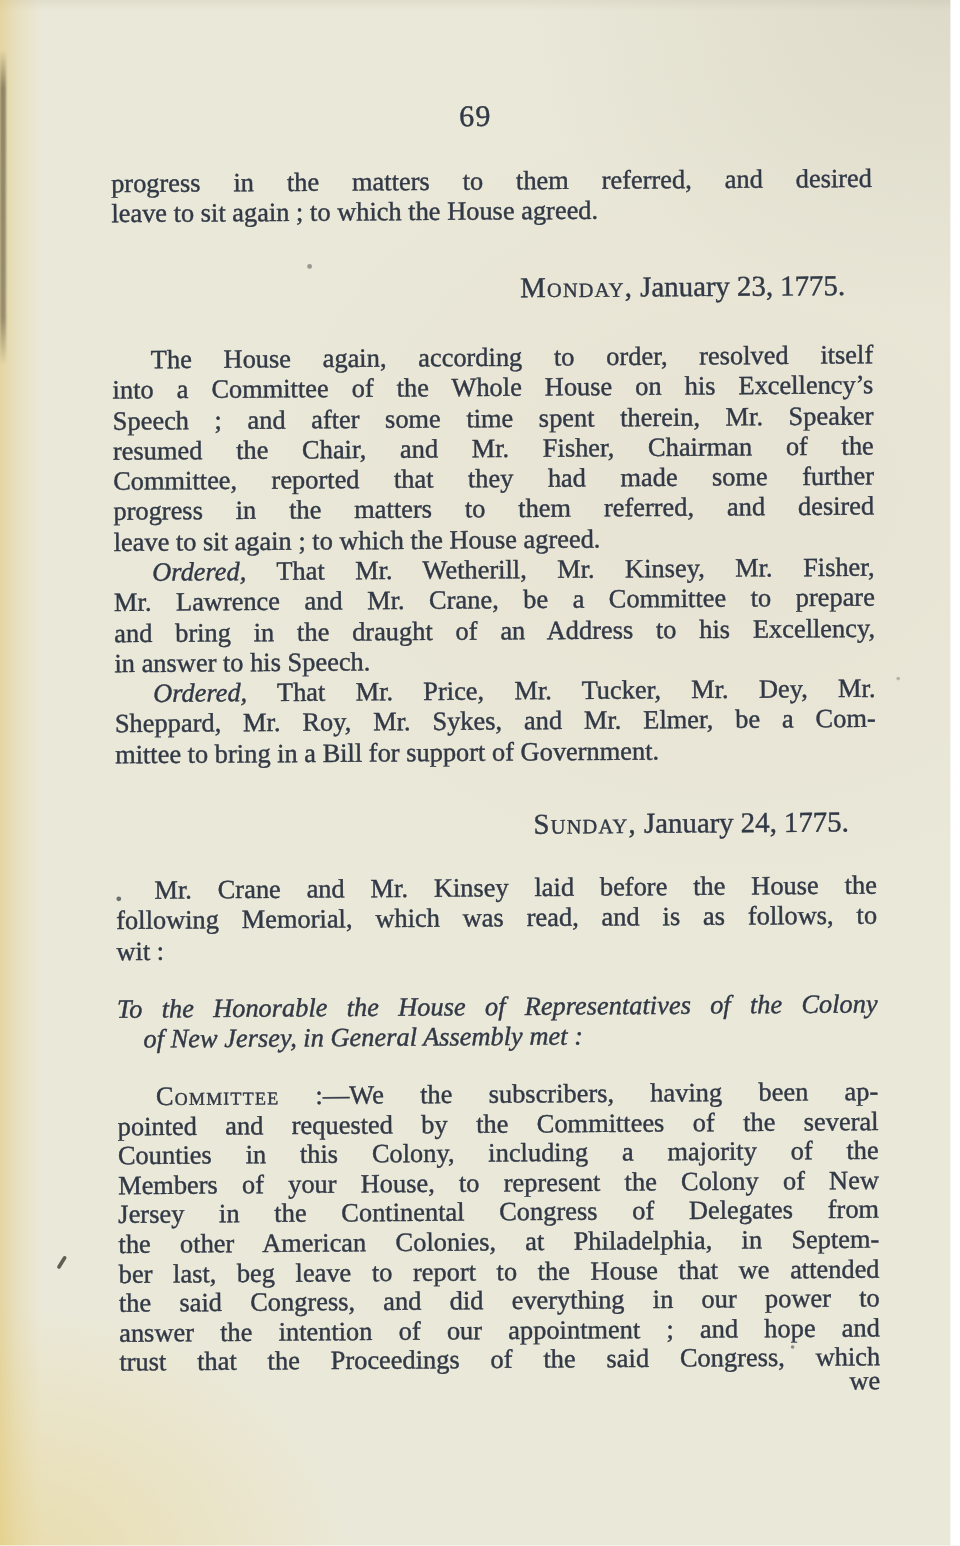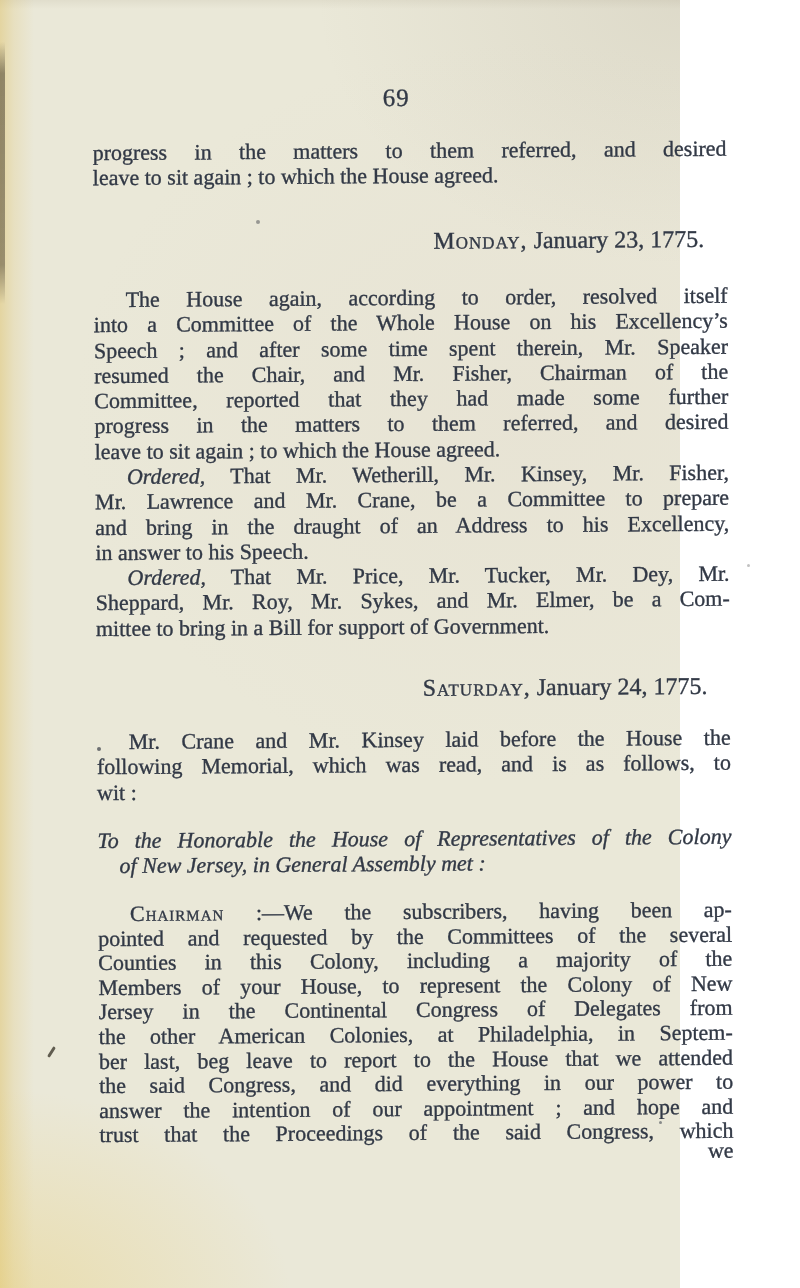--- a/index.html
+++ b/index.html
@@ -1,18 +1,18 @@
 <!DOCTYPE html>
 <html><head>
 <meta charset="utf-8">
 <style>
   html,body{margin:0;padding:0;}
   body{width:800px;height:1288px;overflow:hidden;}
   .page{
-    position:relative;width:680px;height:1288px;
+    position:relative;width:792px;height:1288px;
     background:
       radial-gradient(ellipse 420px 320px at 0% 102%, rgba(232,205,115,0.45), rgba(232,205,115,0) 70%),
       linear-gradient(90deg, rgba(222,194,106,0.5) 0px, rgba(222,194,106,0.22) 14px, rgba(222,194,106,0) 34px),
       radial-gradient(ellipse 520px 380px at 100% 0%, rgba(150,138,118,0.15), rgba(150,138,118,0) 70%),
       radial-gradient(ellipse 640px 520px at 78% 32%, rgba(213,196,186,0.13), rgba(213,196,186,0) 72%),
       linear-gradient(180deg, rgba(140,128,100,0.10) 0, rgba(140,128,100,0) 9px),
       #eae8d8;
     font-family:"Liberation Serif","DejaVu Serif",serif;
     color:#323946;
   }
@@ -83,35 +83,35 @@
       <div class="ln">and bring in the draught of an Address to his Excellency,</div>
       <div class="ln end">in answer to his Speech.</div>
     </section>
 
     <section class="block" style="top:563px">
       <div class="ln ind"><span class="it">Ordered,</span> <span>That Mr. Price, Mr. Tucker, Mr. Dey, Mr.</span></div>
       <div class="ln">Sheppard, Mr. Roy, Mr. Sykes, and Mr. Elmer, be a Com-</div>
       <div class="ln end">mittee to bring in a Bill for support of Government.</div>
     </section>
 
-    <div class="heading" style="top:674px"><span class="sc">Saturday,</span> <span>January 24, 1775.</span></div>
+    <div class="heading" style="top:674px"><span class="sc">Sunday,</span> <span>January 24, 1775.</span></div>
 
     <section class="block" style="top:727px">
       <div class="ln ind">Mr. Crane and Mr. Kinsey laid before the House the</div>
       <div class="ln">following Memorial, which was read, and is as follows, to</div>
       <div class="ln end">wit :</div>
     </section>
 
     <section class="block salutation" style="top:826px">
       <div class="ln">To the Honorable the House of Representatives of the Colony</div>
       <div class="ln end ind2">of New Jersey, in General Assembly met :</div>
     </section>
 
     <section class="block p5" style="top:900px">
-      <div class="ln ind"><span class="sc">Chairman</span><span> :—We the subscribers, having been ap-</span></div>
+      <div class="ln ind"><span class="sc">Committee</span><span> :—We the subscribers, having been ap-</span></div>
       <div class="ln">pointed and requested by the Committees of the several</div>
       <div class="ln">Counties in this Colony, including a majority of the</div>
       <div class="ln">Members of your House, to represent the Colony of New</div>
       <div class="ln">Jersey in the Continental Congress of Delegates from</div>
       <div class="ln">the other American Colonies, at Philadelphia, in Septem-</div>
       <div class="ln">ber last, beg leave to report to the House that we attended</div>
       <div class="ln">the said Congress, and did everything in our power to</div>
       <div class="ln">answer the intention of our appointment ; and hope and</div>
       <div class="ln">trust that the Proceedings of the said Congress, which</div>
       <div class="ln catchword">we</div>

